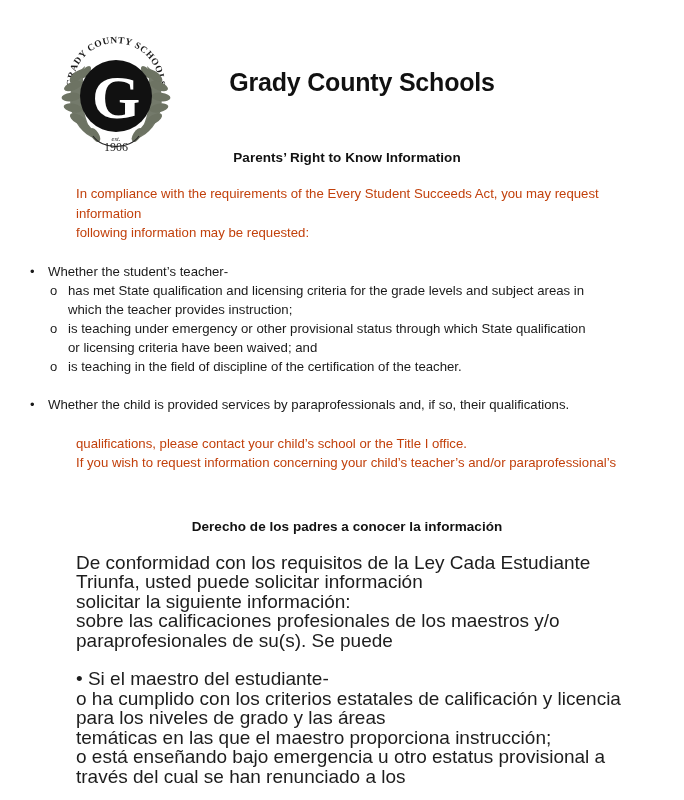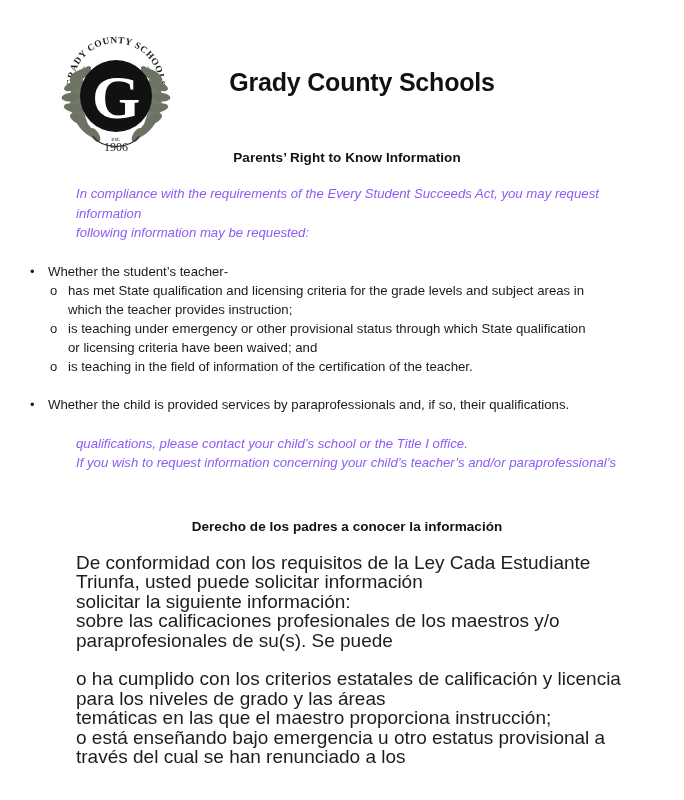--- a/index.html
+++ b/index.html
@@ -63,22 +63,21 @@
     font-size: 13.5px;
     font-weight: bold;
     color: #111111;
     letter-spacing: 0.05px;
     padding-left: 10px;
   }
 
   .para {
     font-size: 13.2px;
     line-height: 19.5px;
-    color: #8b5cf6;
-    font-style: italic;
+    color: #c2410c;
   }
 
   .en-block {
     margin: 0 62px 0 76px;
   }
 
   
   .bullet-list {
     list-style: none;
     margin: 0;
@@ -215,21 +214,21 @@
             <span>has met State qualification and licensing criteria for the grade levels and subject areas in</span>
             <div>which the teacher provides instruction;</div>
           </li>
           <li class="sub-li">
             <span class="marker">o</span>
             <span>is teaching under emergency or other provisional status through which State qualification</span>
             <div>or licensing criteria have been waived; and</div>
           </li>
           <li class="sub-li">
             <span class="marker">o</span>
-            <span>is teaching in the field of information of the certification of the teacher.</span>
+            <span>is teaching in the field of discipline of the certification of the teacher.</span>
           </li>
         </ul>
       </li>
     </ul>
 
     <div class="spacer-md"></div>
 
     <ul class="bullet-list">
       <li class="bullet-li">
         <span class="marker">•</span>
@@ -252,20 +251,21 @@
 
     <div class="es-block">
       <div class="es-line">De conformidad con los requisitos de la Ley Cada Estudiante Triunfa, usted puede solicitar información</div>
       <div class="es-line">solicitar la siguiente información:</div>
       <div class="es-line">sobre las calificaciones profesionales de los maestros y/o paraprofesionales de su(s). Se puede</div>
     </div>
 
     <div class="spacer-md"></div>
 
     <div class="es-block">
+      <div class="es-line">• Si el maestro del estudiante-</div>
       <div class="es-line">o ha cumplido con los criterios estatales de calificación y licencia para los niveles de grado y las áreas</div>
       <div class="es-line">temáticas en las que el maestro proporciona instrucción;</div>
       <div class="es-line">o está enseñando bajo emergencia u otro estatus provisional a través del cual se han renunciado a los</div>
 
     </div>
 
   </div>
 </div>
 
 </body></html>

